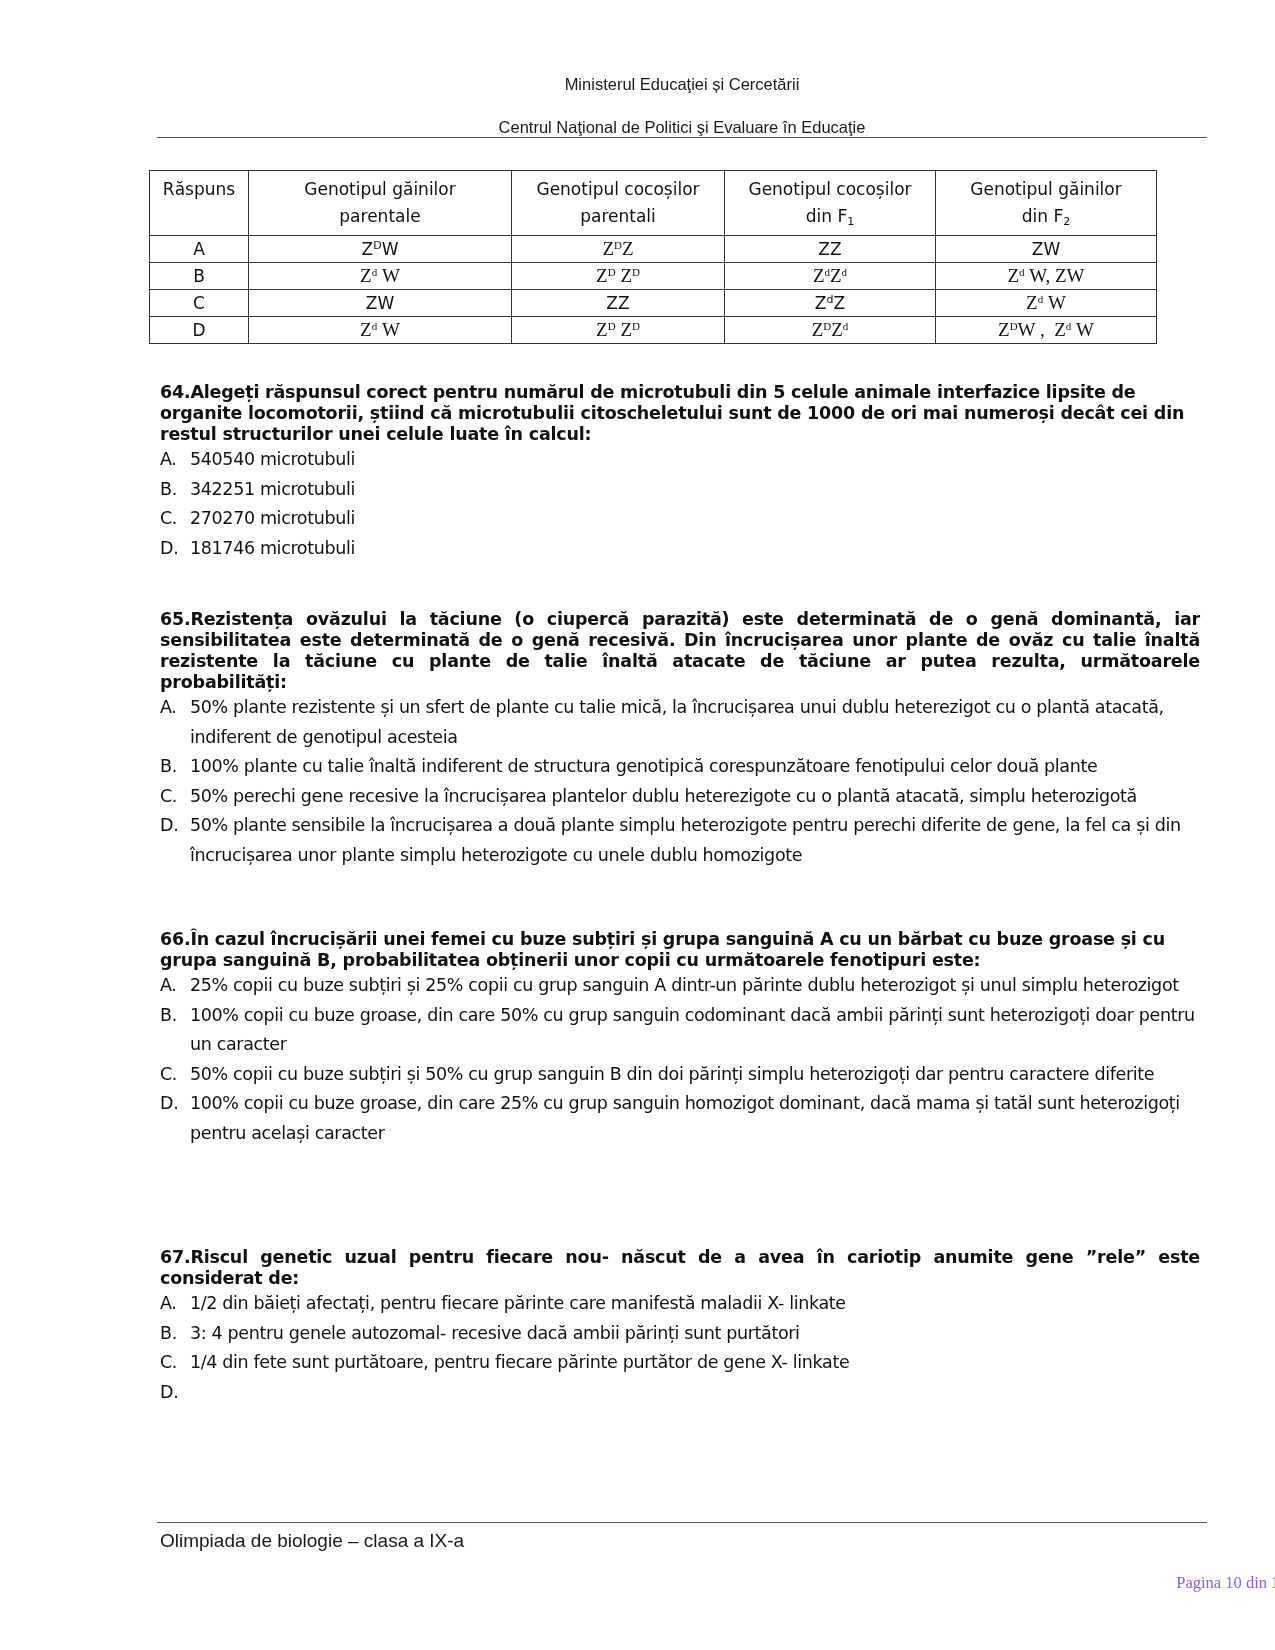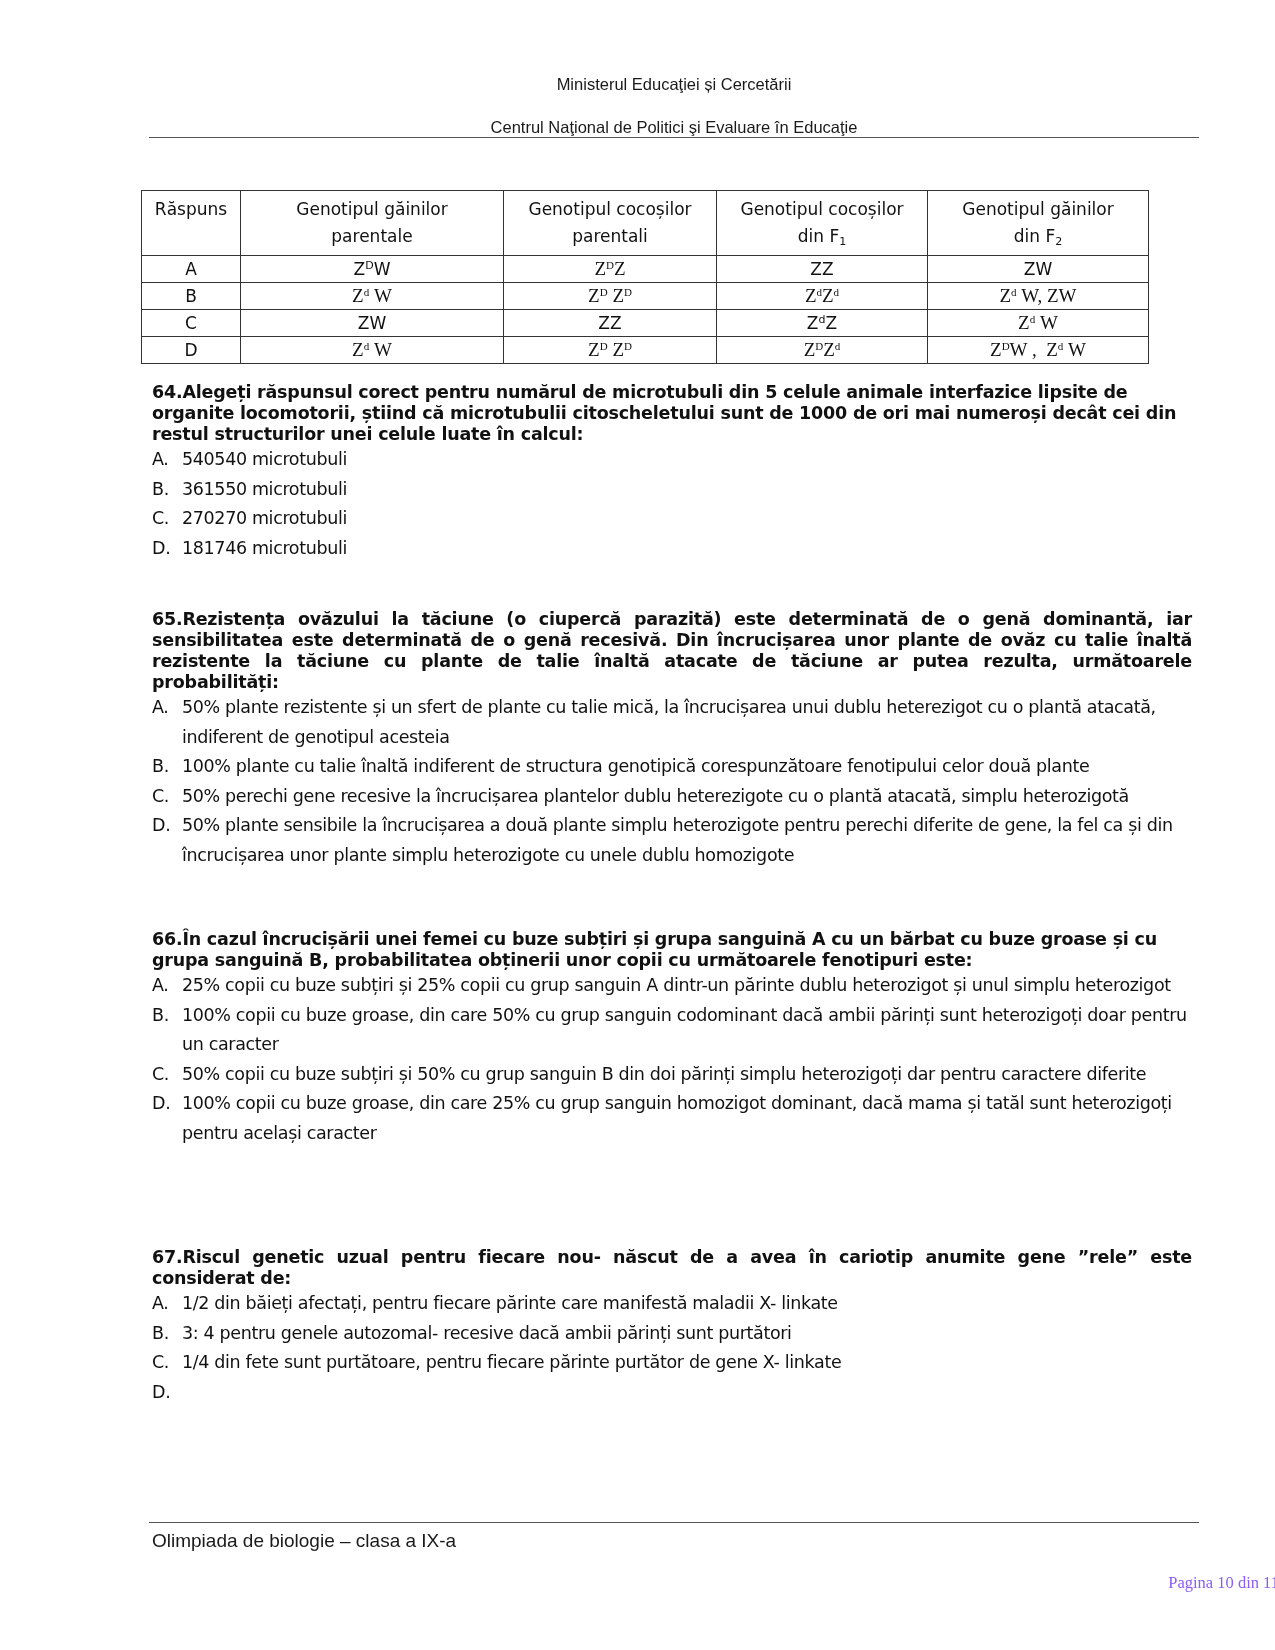--- a/index.html
+++ b/index.html
@@ -1,31 +1,31 @@
 <!DOCTYPE html>
 <html><head>
   <meta charset="utf-8">
   <style>
     html, body { margin: 0; padding: 0; background: #ffffff; }
     body { width: 1275px; height: 1650px; position: relative; overflow: hidden; color: #111; }
-    .page { position: absolute; left: 4px; top: 0; width: 1250px; height: 1650px; border-radius: 27px; }
+    .page { position: absolute; left: 12px; top: 0; width: 1250px; height: 1650px; border-radius: 27px; }
     .hdr { position: absolute; left: 145px; width: 1050px; text-align: center;
            font-family: "Liberation Sans", sans-serif; font-size: 16.5px; color: #1a1a1a; }
     .hdr1 { top: 75px; }
     .hdr2 { top: 118px; }
     .rule { position: absolute; left: 145px; width: 1050px; height: 0; border-top: 1.5px solid #555; }
     .rule-top { top: 137px; }
     .rule-bot { top: 1522px; }
     .foot-left { position: absolute; left: 148px; top: 1530px;
                  font-family: "Liberation Sans", sans-serif; font-size: 19px; color: #1a1a1a; }
     .foot-page { position: absolute; left: 0; width: 1275px; top: 1573px; text-align: right;
                  font-family: Liberation Serif, serif; font-size: 16.5px; color: #8b5cf6; }
 
     table.geno { position: absolute; left: 137px; top: 170px; border-collapse: collapse;
-                 font-family: "DejaVu Sans", sans-serif; font-size: 17px; color: #111; margin-top: 20px; }
+                 font-family: "DejaVu Sans", sans-serif; font-size: 17px; color: #111; }
     table.geno th, table.geno td { border: 1.5px solid #333; text-align: center; padding: 0 6px; }
     table.geno th { font-weight: normal; height: 64px; line-height: 27px; vertical-align: middle; }
     table.geno td { height: 26px; line-height: 26px; }
     .c0 { width: 86px; } .c1 { width: 250px; } .c2 { width: 200px; } .c3 { width: 198px; } .c4 { width: 208px; }
     .serif { font-family: "Liberation Serif", serif; font-size: 19px; }
     sup { font-size: 11px; vertical-align: 6px; line-height: 0; }
     sub { font-size: 11px; vertical-align: -3px; line-height: 0; }
 
     .q { position: absolute; left: 148px; width: 1040px; font-family: "DejaVu Sans", sans-serif; font-size: 17.5px; }
     .stem { font-weight: bold; line-height: 21px; letter-spacing: -0.2px; }
@@ -102,21 +102,21 @@
         <td class="serif"><span>Z</span><sup>D</sup>&nbsp;<span>Z</span><sup>D</sup></td>
         <td class="serif"><span>Z</span><sup>D</sup><span>Z</span><sup>d</sup></td>
         <td class="serif"><span>Z</span><sup>D</sup><span>W</span><span style="white-space:pre"> ,  </span><span>Z</span><sup>d</sup>&nbsp;<span>W</span></td>
       </tr>
     </tbody>
   </table>
 
   <div class="q" id="q64">
     <div class="stem"><span>64.</span><span>Alegeți răspunsul corect pentru numărul de microtubuli din 5 celule animale interfazice lipsite de organite locomotorii, știind că microtubulii citoscheletului sunt de 1000 de ori mai numeroși decât cei din restul structurilor unei celule luate în calcul:</span></div>
     <div class="opt"><span class="letter">A.</span><span>540540 microtubuli</span></div>
-    <div class="opt"><span class="letter">B.</span><span>361550 microtubuli</span></div>
+    <div class="opt"><span class="letter">B.</span><span>342251 microtubuli</span></div>
     <div class="opt"><span class="letter">C.</span><span>270270 microtubuli</span></div>
     <div class="opt"><span class="letter">D.</span><span>181746 microtubuli</span></div>
   </div>
 
   <div class="q" id="q65">
     <div class="stem justify"><span>65.</span><span>Rezistența ovăzului la tăciune (o ciupercă parazită) este determinată de o genă dominantă, iar sensibilitatea este determinată de o genă recesivă. Din încrucișarea unor plante de ovăz cu talie înaltă rezistente la tăciune cu plante de talie înaltă atacate de tăciune ar putea rezulta, următoarele probabilități:</span></div>
     <div class="opt"><span class="letter">A.</span><span>50% plante rezistente și un sfert de plante cu talie mică, la încrucișarea unui dublu heterezigot cu o plantă atacată, indiferent de genotipul acesteia</span></div>
     <div class="opt"><span class="letter">B.</span><span>100% plante cu talie înaltă indiferent de structura genotipică corespunzătoare fenotipului celor două plante</span></div>
     <div class="opt"><span class="letter">C.</span><span>50% perechi gene recesive la încrucișarea plantelor dublu heterezigote cu o plantă atacată, simplu heterozigotă</span></div>
     <div class="opt"><span class="letter">D.</span><span>50% plante sensibile la încrucișarea a două plante simplu heterozigote pentru perechi diferite de gene, la fel ca și din încrucișarea unor plante simplu heterozigote cu unele dublu homozigote</span></div>

